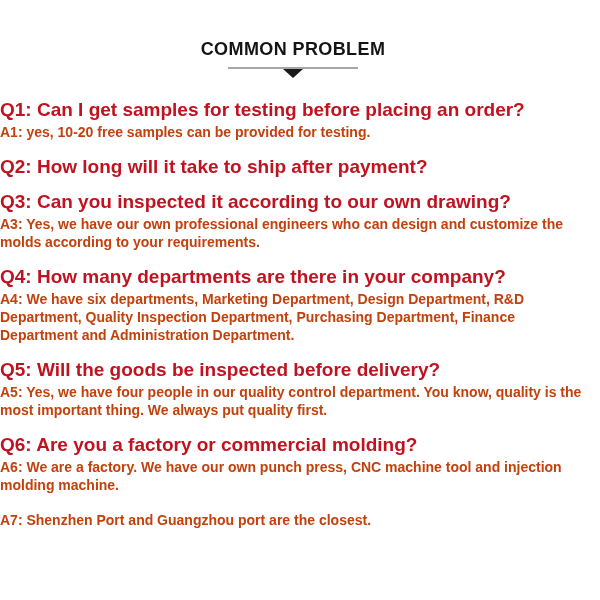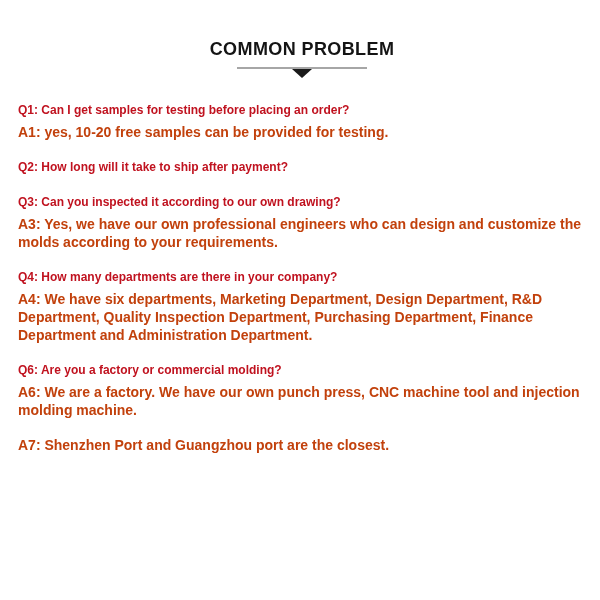--- a/index.html
+++ b/index.html
@@ -8,21 +8,21 @@
     background: #ffffff;
   }
   .page {
     position: relative;
     width: 600px;
     height: 600px;
     background: #ffffff;
     overflow: hidden;
     font-family: "Liberation Sans", "DejaVu Sans", sans-serif;
     box-sizing: border-box;
-    padding: 38px 14px 0 18px;
+    padding: 38px 14px 0 0;
   }
   .header {
     text-align: center;
     margin-bottom: 22px;
   }
   .title {
     margin: 0;
     font-size: 18px;
     line-height: 22px;
     font-weight: bold;
@@ -55,21 +55,21 @@
     border-top: 9px solid #1a1a1a;
   }
   .faq-list {
     margin: 0;
   }
   .faq-item {
     margin: 0 0 17px 0;
   }
   .faq-question {
     margin: 4px 0 4px 0;
-    font-size: 12px;
+    font-size: 19px;
     line-height: 18px;
     font-weight: bold;
     color: #c0121f;
   }
   .faq-answer {
     margin: 0;
     font-size: 14px;
     line-height: 18px;
     font-weight: bold;
     color: #c2410c;
@@ -100,20 +100,24 @@
     <section class="faq-item">
       <p class="faq-question">Q3: Can you inspected it according to our own drawing?</p>
       <p class="faq-answer">A3: Yes, we have our own professional engineers who can design and customize the molds according to your requirements.</p>
     </section>
 
     <section class="faq-item">
       <p class="faq-question">Q4: How many departments are there in your company?</p>
       <p class="faq-answer">A4: We have six departments, Marketing Department, Design Department, R&amp;D Department, Quality Inspection Department, Purchasing Department, Finance Department and Administration Department.</p>
     </section>
 
+    <section class="faq-item">
+      <p class="faq-question">Q5: Will the goods be inspected before delivery?</p>
+      <p class="faq-answer">A5: Yes, we have four people in our quality control department. You know, quality is the most important thing. We always put quality first.</p>
+    </section>
 
     <section class="faq-item">
       <p class="faq-question">Q6: Are you a factory or commercial molding?</p>
       <p class="faq-answer">A6: We are a factory. We have our own punch press, CNC machine tool and injection molding machine.</p>
     </section>
 
     <section class="faq-item">
       <p class="faq-answer">A7: Shenzhen Port and Guangzhou port are the closest.</p>
     </section>
   </div>

